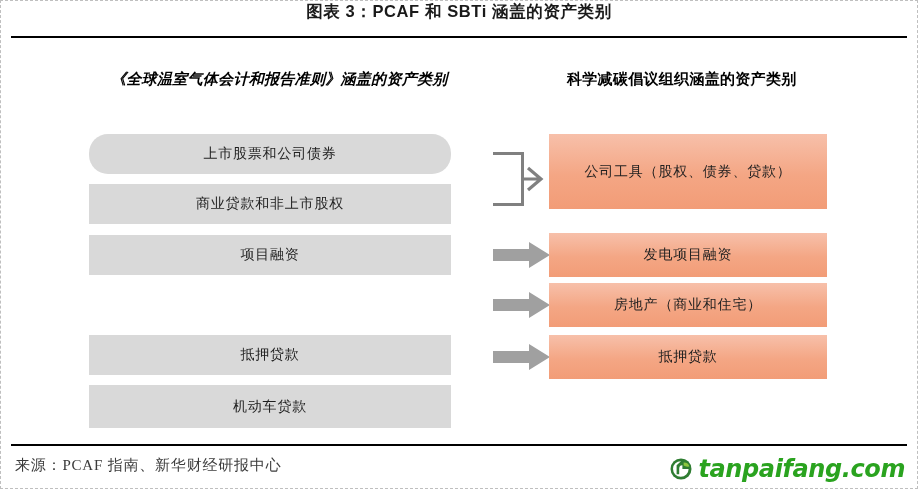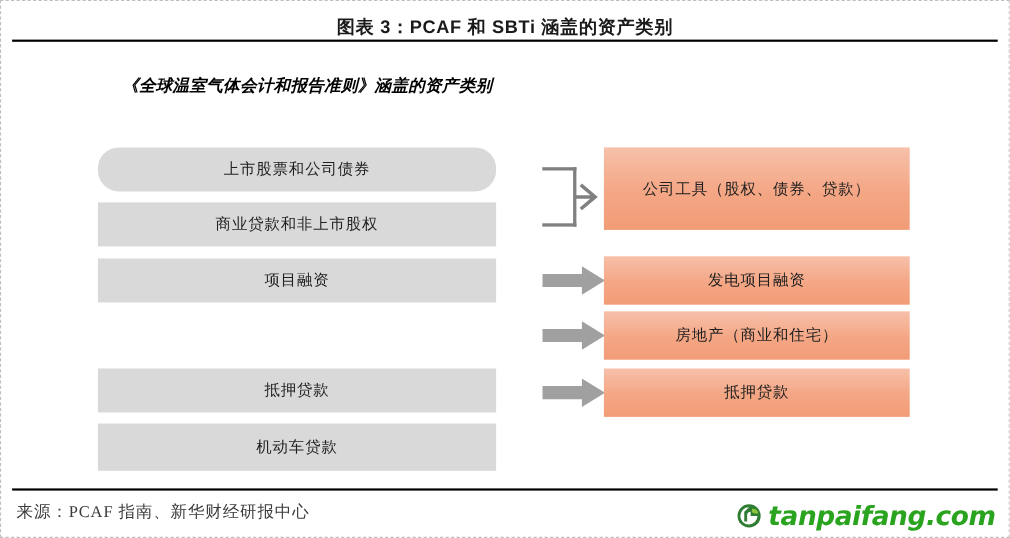--- a/index.html
+++ b/index.html
@@ -21,21 +21,21 @@
   }
 
   
   .title-bar {
     position: absolute;
     left: 0;
     top: 0;
     width: 916px;
     height: 35px;
     display: flex;
-    align-items: flex-end;
+    align-items: flex-start;
     justify-content: center;
   }
   .title-text {
     font-family: "Liberation Sans", sans-serif;
     font-size: 16.5px;
     font-weight: bold;
     color: #1a1a1a;
     letter-spacing: 0.6px;
     white-space: nowrap;
   }
@@ -211,20 +211,21 @@
 <body>
 
 <div id="figure">
 
   <div class="title-bar">
     <div class="title-text">图表 3：PCAF 和 SBTi 涵盖的资产类别</div>
   </div>
   <div class="rule rule-top"></div>
 
   <div class="col-head col-head-left">《全球温室气体会计和报告准则》涵盖的资产类别</div>
+  <div class="col-head col-head-right">科学减碳倡议组织涵盖的资产类别</div>
 
   <div class="gray-box gl-0">
     <span>上市股票和公司债券</span>
   </div>
   <div class="gray-box gl-1">
     <span>商业贷款和非上市股权</span>
   </div>
   <div class="gray-box gl-2">
     <span>项目融资</span>
   </div>

